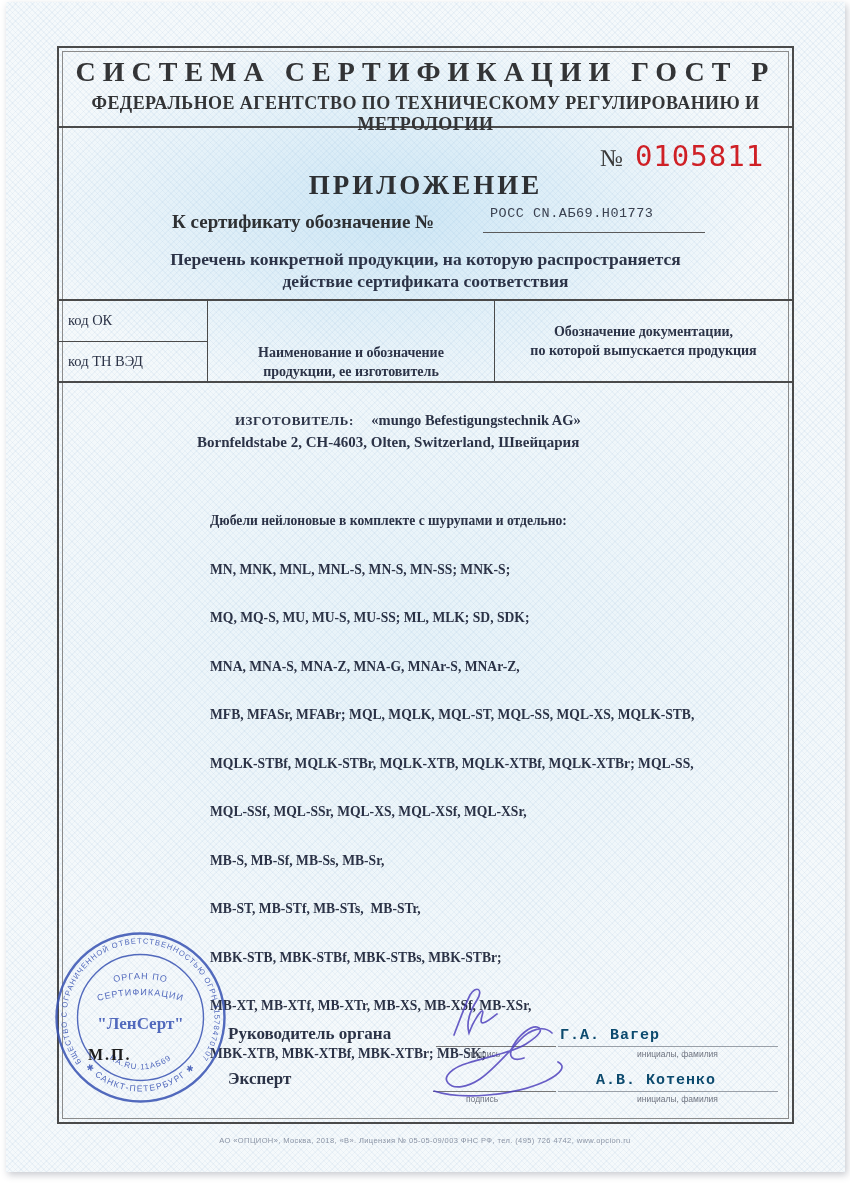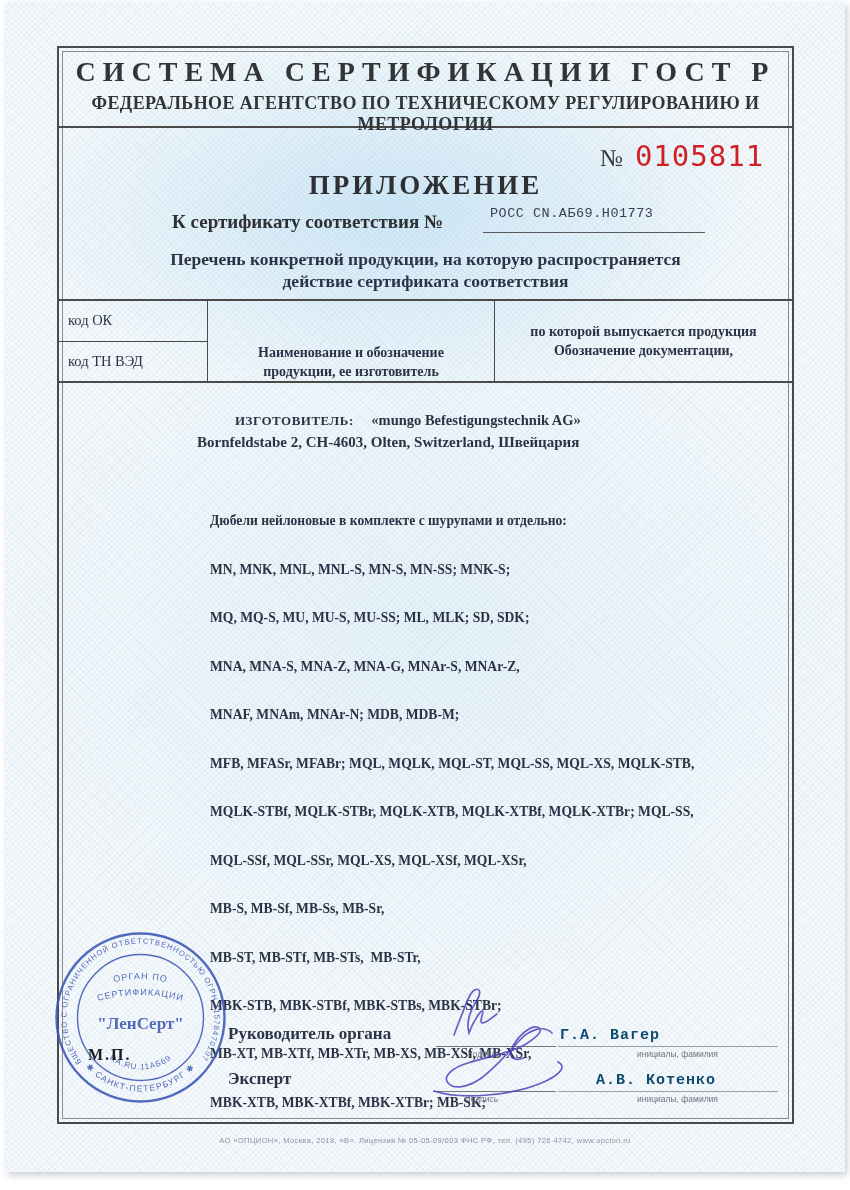--- a/index.html
+++ b/index.html
@@ -93,54 +93,53 @@
 <div class="abs center h-title" style="top:56px">СИСТЕМА СЕРТИФИКАЦИИ ГОСТ Р</div>
 <div class="abs center h-sub" style="top:93px">ФЕДЕРАЛЬНОЕ АГЕНТСТВО ПО ТЕХНИЧЕСКОМУ РЕГУЛИРОВАНИЮ И МЕТРОЛОГИИ</div>
 
 <div class="abs certno">
   <span class="nsign">№</span>
   <span class="num">0105811</span>
 </div>
 
 <div class="abs center doc-title">ПРИЛОЖЕНИЕ</div>
 
-<div class="abs cert-ref-label">К сертификату соответствия №</div>
+<div class="abs cert-ref-label">К сертификату обозначение №</div>
 <div class="abs cert-ref-value">РОСС CN.АБ69.Н01773</div>
 <div class="abs cert-ref-line"></div>
 
 <div class="abs center scope1">Перечень конкретной продукции,  на которую распространяется</div>
 <div class="abs center scope2">действие сертификата соответствия</div>
 
 <div class="abs table">
   <div class="t-col1">
     <div>код ОК</div>
     <div>код ТН ВЭД</div>
   </div>
   <div class="t-col2">
     <div>Наименование и обозначение</div>
     <div>продукции, ее изготовитель</div>
   </div>
   <div class="t-col3">
+    <div>Обозначение документации,</div>
     <div>по которой выпускается продукция</div>
-    <div>Обозначение документации,</div>
   </div>
 </div>
 
 <div class="abs mfr1">
   <span class="lbl">ИЗГОТОВИТЕЛЬ:</span>
   <span>«mungo Befestigungstechnik AG»</span>
 </div>
 <div class="abs mfr2">Bornfeldstabe 2, CH-4603, Olten, Switzerland, Швейцария</div>
 
 <div class="abs products">
   <div>Дюбели нейлоновые в комплекте с шурупами и отдельно:</div>
   <div>MN, MNK, MNL, MNL-S, MN-S, MN-SS; MNK-S;</div>
   <div>MQ, MQ-S, MU, MU-S, MU-SS; ML, MLK; SD, SDK;</div>
   <div>MNA, MNA-S, MNA-Z, MNA-G, MNAr-S, MNAr-Z,</div>
-  <div>MNAF, MNAm, MNAr-N; MDB, MDB-M;</div>
   <div>MFB, MFASr, MFABr; MQL, MQLK, MQL-ST, MQL-SS, MQL-XS, MQLK-STB,</div>
   <div>MQLK-STBf, MQLK-STBr, MQLK-XTB, MQLK-XTBf, MQLK-XTBr; MQL-SS,</div>
   <div>MQL-SSf, MQL-SSr, MQL-XS, MQL-XSf, MQL-XSr,</div>
   <div>MB-S, MB-Sf, MB-Ss, MB-Sr,</div>
   <div>MB-ST, MB-STf, MB-STs,  MB-STr,</div>
   <div>MBK-STB, MBK-STBf, MBK-STBs, MBK-STBr;</div>
   <div>MB-XT, MB-XTf, MB-XTr, MB-XS, MB-XSf, MB-XSr,</div>
   <div>MBK-XTB, MBK-XTBf, MBK-XTBr; MB-SK;</div>
   
   

